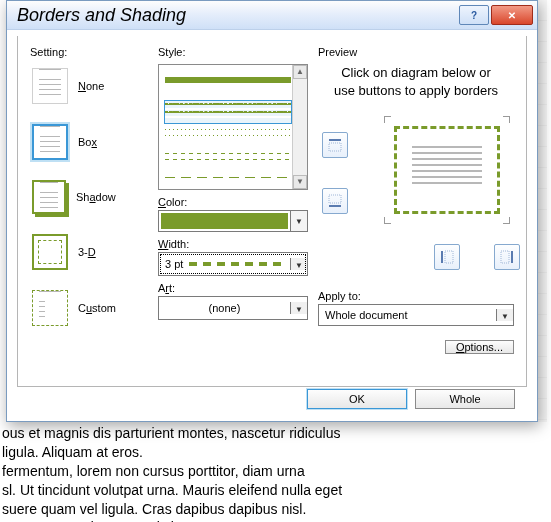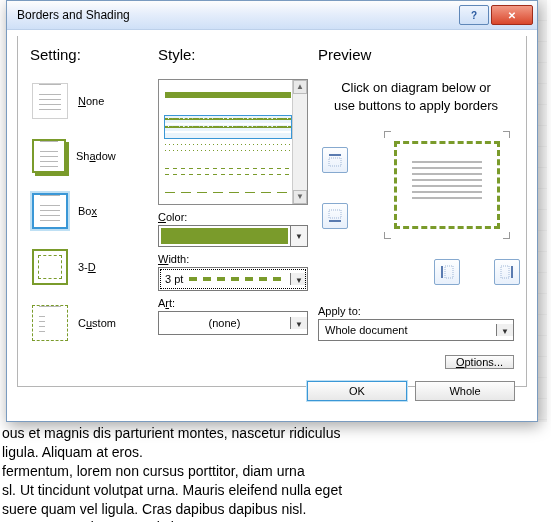--- a/index.html
+++ b/index.html
@@ -44,22 +44,23 @@
   .titlebar {
     height: 28px;
     background: linear-gradient(#fdfdfd, #e6eefb 45%, #cfe0f7);
     border-bottom: 1px solid #bcd0ea;
     display: flex;
     align-items: center;
     padding: 0 4px 0 10px;
   }
   .titlebar .title {
     flex: 1;
-    font-size: 12px;
+    font-size: 18px;
     color: #000;
+    font-style: italic;
   }
   .winbtn {
     width: 28px;
     height: 18px;
     margin-left: 2px;
     border: 1px solid #5f87b8;
     border-radius: 2px;
     display: flex;
     align-items: center;
     justify-content: center;
@@ -95,21 +96,21 @@
     border: 1px solid #b5b5b5;
     border-top: none;
     padding: 10px 12px 12px 12px;
     height: 328px;
     display: flex;
     gap: 10px;
   }
   .col-setting { width: 118px; }
   .col-style { width: 150px; }
   .col-preview { flex: 1; }
-  .section-label { font-size: 15px; margin-bottom: 16px; }
+  .section-label { font-size: 11px; margin-bottom: 6px; }
   .setting-opt {
     display: flex;
     align-items: center;
     gap: 10px;
     padding: 4px 2px;
     margin-bottom: 12px;
     cursor: pointer;
   }
   .setting-opt .icon {
     width: 36px;
@@ -236,21 +237,21 @@
     float: right;
     margin-top: 14px;
     padding: 0 10px;
     border: 1px solid #8a8a8a;
     background: linear-gradient(#fdfdfd,#e8e8e8);
     font-size: 11px;
   }
   .options-btn span.u { text-decoration: underline; }
   .dialog-buttons {
     position: absolute;
-    bottom: 20px;
+    bottom: 12px;
     right: 22px;
     display: flex;
     gap: 8px;
   }
   .dbtn {
     min-width: 70px;
     padding: 3px 14px;
     border: 1px solid #8a8a8a;
     background: linear-gradient(#fdfdfd,#e8e8e8);
     font-size: 11px;
@@ -287,28 +288,28 @@
     <div class="tabpage">
 
       <div class="col-setting">
         <div class="section-label">Setting:</div>
 
         <div class="setting-opt">
           <div class="icon inner-lines"></div>
           <div class="lbl"><span class="u">N</span>one</div>
         </div>
 
+        <div class="setting-opt selected">
+          <div class="icon box-green inner-lines"></div>
+          <div class="lbl">Bo<span class="u">x</span></div>
+        </div>
+
         <div class="setting-opt">
           <div class="icon shadow-g inner-lines"></div>
           <div class="lbl">Sh<span class="u">a</span>dow</div>
-        </div>
-
-        <div class="setting-opt selected">
-          <div class="icon box-green inner-lines"></div>
-          <div class="lbl">Bo<span class="u">x</span></div>
         </div>
 
         <div class="setting-opt">
           <div class="icon threeD"></div>
           <div class="lbl">3-<span class="u">D</span></div>
         </div>
 
         <div class="setting-opt">
           <div class="icon custom inner-lines"></div>
           <div class="lbl">C<span class="u">u</span>stom</div>

